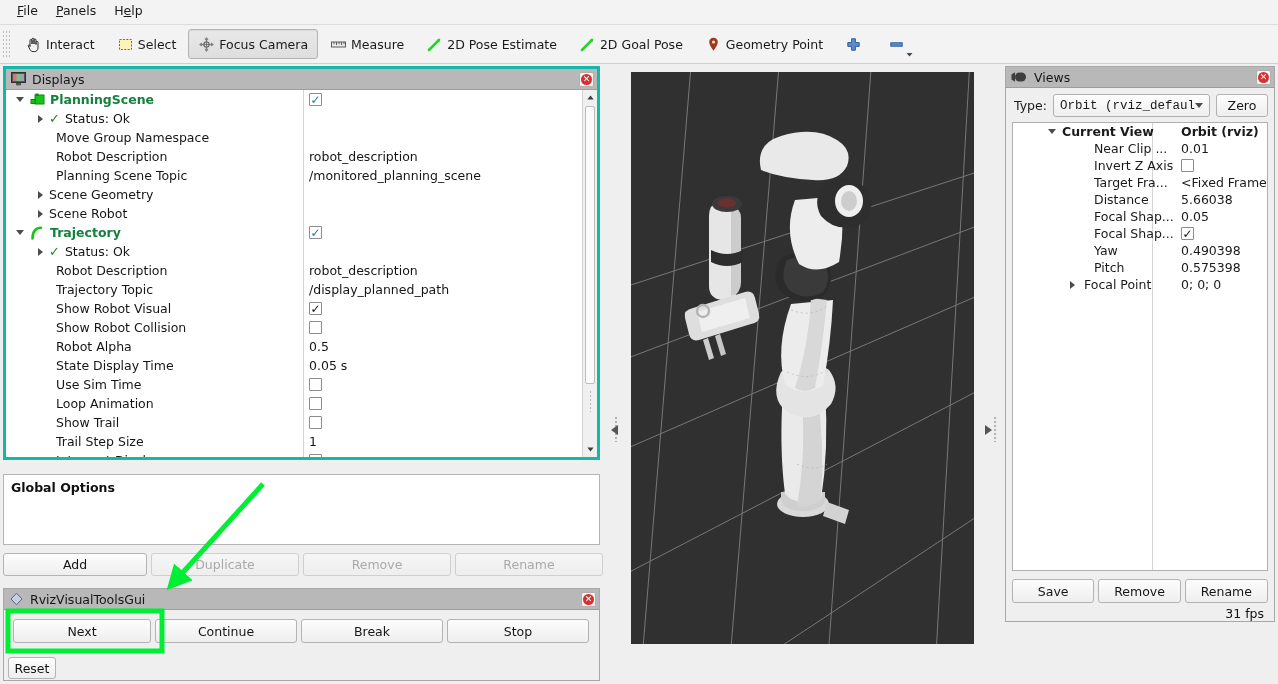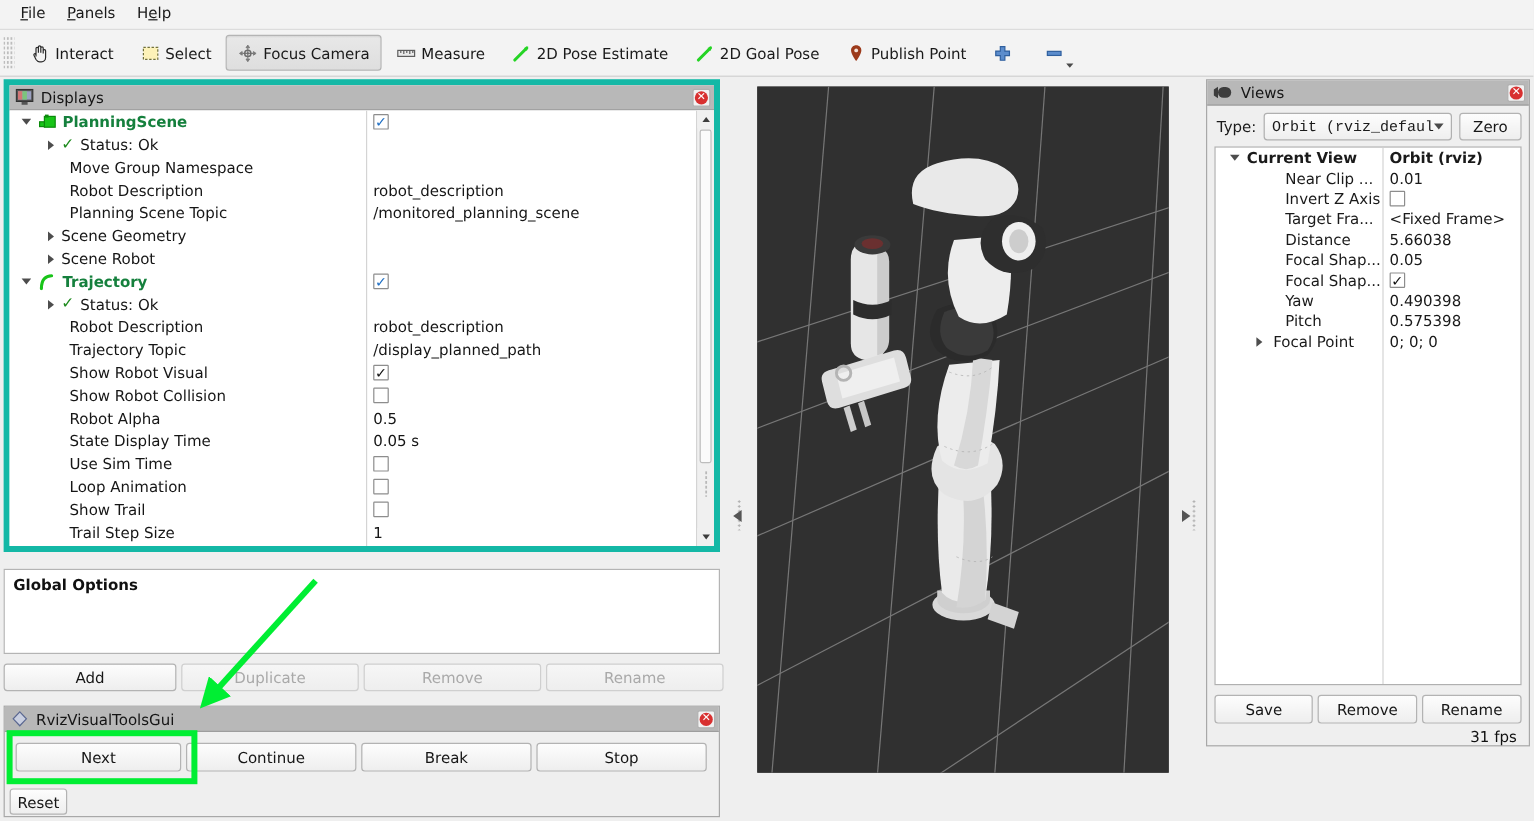--- a/index.html
+++ b/index.html
@@ -74,21 +74,21 @@
     width: 11px; height: 11px; border-radius: 50%;
     background: #d83030;
     display: flex; align-items: center; justify-content: center;
     color: #fff; font-style: normal; font-size: 9px; line-height: 1;
     font-family: "DejaVu Sans", sans-serif;
   }
 
   
   #displays {
     position: absolute; left: 3px; top: 66px; width: 597px; height: 394px;
-    background: #ffffff; border: 5px solid #14b8a6;
+    background: #ffffff; border: 3px solid #14b8a6;
     display: flex; flex-direction: column;
   }
   #displays-body { position: relative; flex: 1; overflow: hidden; background: #fff; }
   #tree { position: absolute; left:0; top:0; right: 15px; bottom: 0; overflow: hidden; }
   .vsep { position: absolute; top: 0; bottom: 0; left: 297px; width: 1px; background: #d4d4d4; }
   .trow {
     position: relative; height: 19px; display: flex; align-items: center;
     font-size: 12.5px; color: #161616;
   }
   .tw { position: absolute; left: 0; top:0; height: 19px; display:flex; align-items:center; }
@@ -177,21 +177,21 @@
   .combo {
     flex: 1; height: 23px; border: 1px solid #b0b0b0; border-radius: 3px;
     background: linear-gradient(#fdfdfd,#efefef);
     display: flex; align-items: center; padding: 0 6px;
     font-size: 12.5px; position: relative; font-family: Liberation Mono, monospace;
   }
   .combo .cv { flex: 1; overflow: hidden; white-space: nowrap; }
   .combo .carrow { width:0; height:0; border-style: solid; border-width: 5px 4px 0 4px; border-color: #4a4a4a transparent transparent transparent;}
   #views-tree {
     margin: 0 6px; flex: 1; background: #fff; border: 1px solid #b0b0b0;
-    position: relative; overflow: hidden;
+    position: relative; overflow: hidden; padding-left: 23px;
   }
   #views-tree .vsep2 { position: absolute; top:0; bottom:0; left: 139px; width: 1px; background: #d4d4d4; }
   .vrow { position: relative; height: 17px; display: flex; align-items: center; font-size: 12.5px; }
   .vname { position: absolute; white-space: nowrap; }
   .vval  { position: absolute; left: 145px; white-space: nowrap; display:flex; align-items:center; }
   .vrow.hdr .vname, .vrow.hdr .vval { font-weight: bold; }
   #views-btns { display: flex; gap: 4px; padding: 8px 6px 3px 6px; }
   #fps { text-align: right; padding-right: 10px; font-size: 12.5px; color: #111; }
 
   
@@ -279,21 +279,21 @@
       <span>2D Goal Pose</span>
     </div>
 
     <div class="tb-btn">
       <span class="tb-ico">
         <svg viewBox="0 0 17 17" width="17" height="17">
             <path d="M8.5 1.8c-2.5 0-4.3 1.9-4.3 4.2 0 3.1 4.3 8.8 4.3 8.8s4.3-5.7 4.3-8.8c0-2.3-1.8-4.2-4.3-4.2z" fill="#9c3a1b"></path>
             <circle cx="8.5" cy="6" r="1.6" fill="#f2e2d8"></circle>
           </svg>
       </span>
-      <span>Publish Point</span>
+      <span>Geometry Point</span>
     </div>
 
     <div class="tb-btn">
       <span class="tb-ico">
         <svg viewBox="0 0 17 17" width="17" height="17">
             <path d="M6.6 2.8h3.8v3.8h3.8v3.8h-3.8v3.8H6.6v-3.8H2.8V6.6h3.8z" fill="#5b8ccc" stroke="#2f5f9e" stroke-width="1"></path>
           </svg>
       </span>
       <span></span>
     </div>

